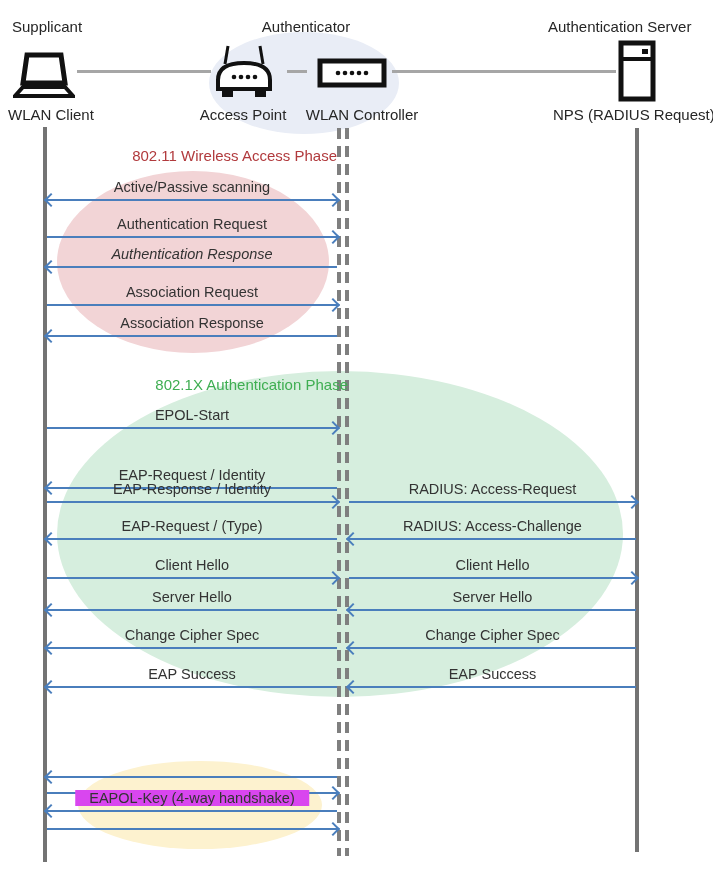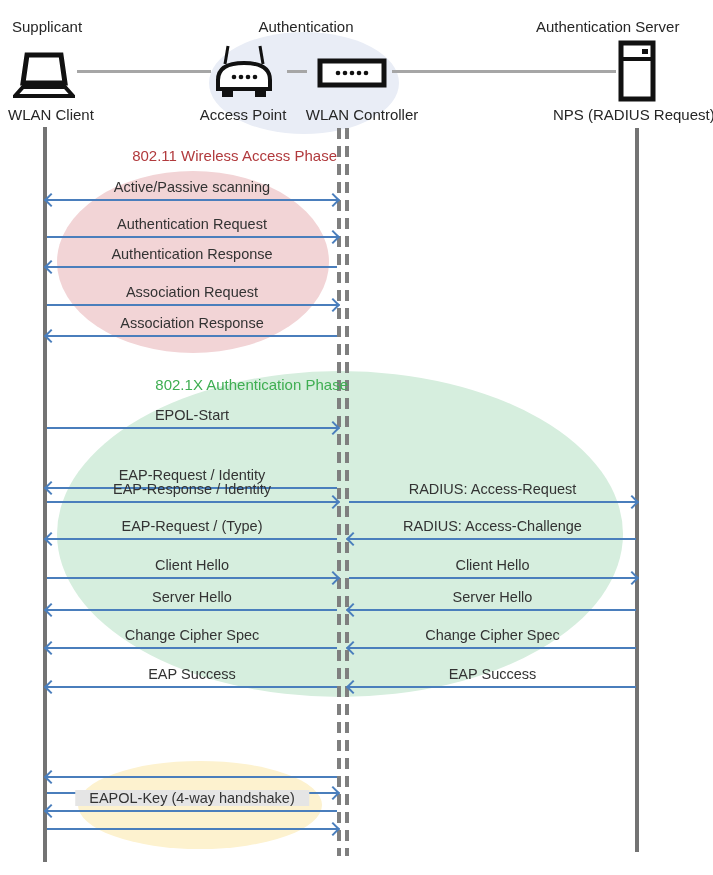--- a/index.html
+++ b/index.html
@@ -37,33 +37,33 @@
   .msg .arrow{position:absolute;left:0;right:0;top:21px;height:2px;background:var(--arrow);}
   .msg.left .arrow::before,.msg.both .arrow::before{
     content:"";position:absolute;left:-1px;top:-4px;width:8px;height:8px;
     border-top:2px solid var(--arrow);border-left:2px solid var(--arrow);transform:rotate(-45deg);
   }
   .msg.right .arrow::after,.msg.both .arrow::after{
     content:"";position:absolute;right:-1px;top:-4px;width:8px;height:8px;
     border-top:2px solid var(--arrow);border-right:2px solid var(--arrow);transform:rotate(45deg);
   }
   .msg .lbl.boxed{
-    width:auto;left:50%;transform:translateX(-50%);background:#e5e5e5;padding:0 14px;
+    width:auto;left:50%;transform:translateX(-50%);background:#d946ef;padding:0 14px;
   }
 </style>
 </head>
 <body>
 
 <div class="stage">
 
   <div class="hub-ellipse" style="background: rgb(233, 237, 246);"></div>
 
   <div class="role-label" style="left:12px;">Supplicant</div>
-  <div class="role-label" style="left:241px;width:130px;text-align:center;">Authentication</div>
-  <div class="role-label" style="left:536px;width:140px;text-align:center;">Authentication Server</div>
+  <div class="role-label" style="left:241px;width:130px;text-align:center;">Authenticator</div>
+  <div class="role-label" style="left:548px;width:140px;text-align:center;">Authentication Server</div>
 
   <div class="connector" style="left:77px;width:134px;"></div>
   <div class="connector" style="left:287px;width:20px;"></div>
   <div class="connector" style="left:392px;width:224px;"></div>
 
   <svg class="icon" style="left:13px;top:52px;" width="62" height="48" viewBox="0 0 62 48">
     <path d="M14 3 H48 L52 31 H10 Z" fill="#fff" stroke="#111" stroke-width="5"></path>
     <path d="M10 35 H52 L60 44 H2 Z" fill="#fff" stroke="#111" stroke-width="4"></path>
   </svg>
 
@@ -112,21 +112,21 @@
   <div class="phase-title" style="left: 58px; top: 375px; width: 290px; color: rgb(63, 174, 82);">802.1X Authentication Phase</div>
 
   <div class="msg span-a both" style="top:178px;text-decoration:underline;">
     <div class="lbl">Active/Passive scanning</div>
     <div class="arrow"></div>
   </div>
   <div class="msg span-a right" style="top:215px;">
     <div class="lbl">Authentication Request</div>
     <div class="arrow"></div>
   </div>
-  <div class="msg span-a left" style="top:245px;">
+  <div class="msg span-a left" style="top:245px;font-style:italic;">
     <div class="lbl">Authentication Response</div>
     <div class="arrow"></div>
   </div>
   <div class="msg span-a right" style="top:283px;">
     <div class="lbl">Association Request</div>
     <div class="arrow"></div>
   </div>
   <div class="msg span-a left" style="top:314px;">
     <div class="lbl">Association Response</div>
     <div class="arrow"></div>

